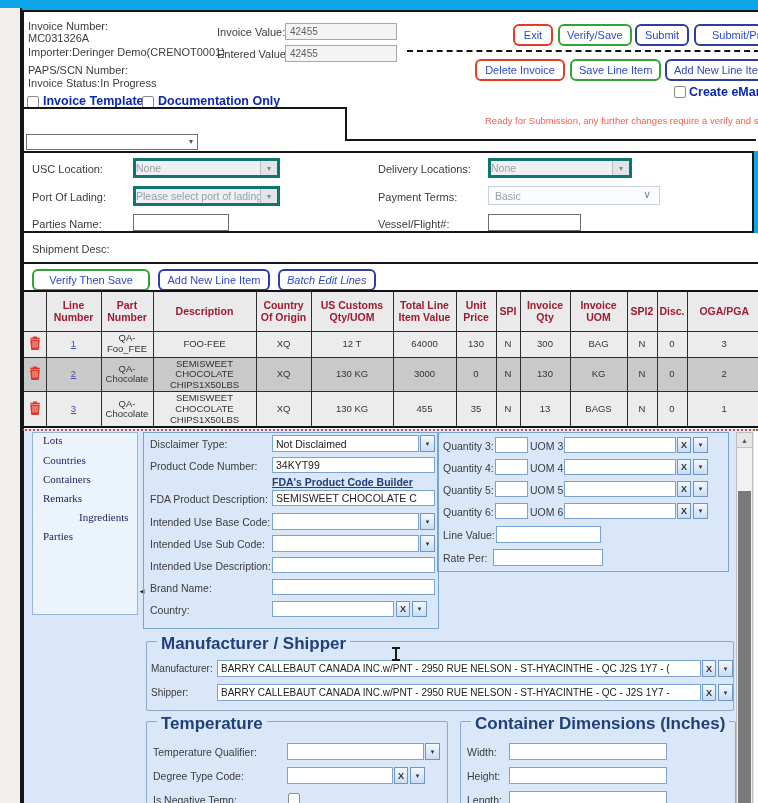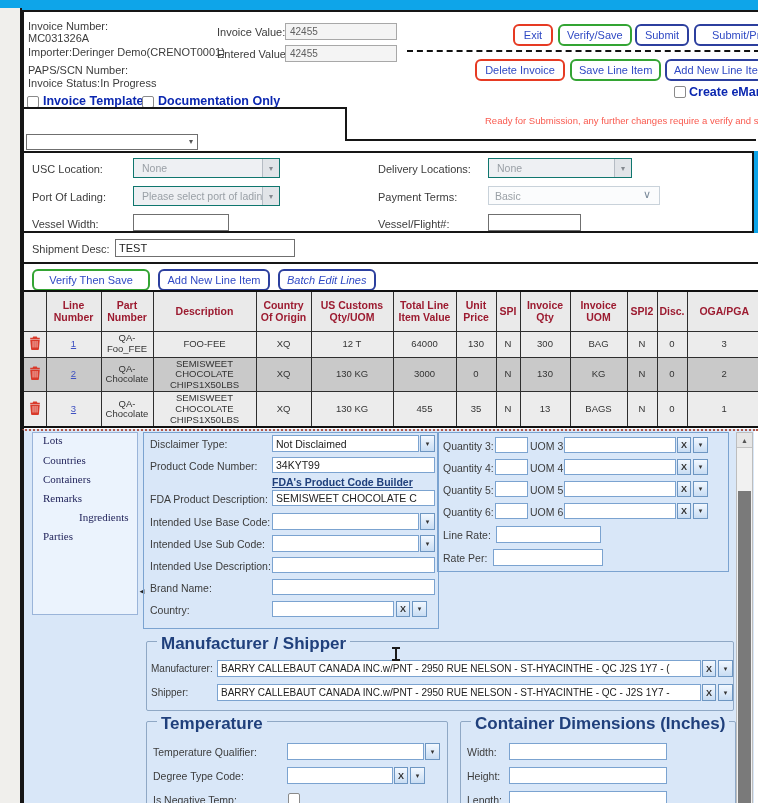--- a/index.html
+++ b/index.html
@@ -27,22 +27,22 @@
   .b-green { border-color:#33a433; }
   .dashed { position:absolute; border-top:2px dashed #111; }
 
   .ginp { position:absolute; border:1px solid #6f6f6f; background:#fff; font-size:11px; color:#222; padding:0 3px; }
   .greyinp { position:absolute; border:1px solid #a8a8a8; background:#f4f4f4; font-size:10px; color:#5f5f5f; padding:0 4px; }
   input { font-family:"Liberation Sans", sans-serif; outline:none; }
 
   .hsel { position:absolute; background:#fff; border:1px solid #6f6f6f; }
   .hsel .car { position:absolute; right:4px; top:2px; font-size:8px; color:#555; }
 
-  .ddl { position:absolute; border:1px solid #0f766e; background:#eef0f3; color:#9aa0a6; font-size:10.5px;
-    display:flex; align-items:center; padding-left:8px; }
+  .ddl { position:absolute; border:3px solid #0f766e; background:#eef0f3; color:#9aa0a6; font-size:10.5px;
+    display:flex; align-items:center; padding-left:0; }
   .ddl-btn { position:absolute; right:0; top:0; bottom:0; width:17px; background:#e1e4e8;
     border-left:1px solid #b5bcc4; display:flex; align-items:center; justify-content:center;
     font-size:8px; color:#84898f; }
   .flatsel { position:absolute; border:1px solid #c9d2da; background:#fbfcfd; color:#9aa0a6; font-size:10.5px;
     display:flex; align-items:center; padding-left:6px; }
   .flatsel .wcar { position:absolute; right:8px; top:1px; color:#7a8a9a; font-size:11px; }
 
   
   table.lines { border-collapse:collapse; table-layout:fixed; width:739px; background:#ececec; }
   table.lines td, table.lines th { border:1px solid #2e2e2e; overflow:hidden; }
@@ -144,40 +144,39 @@
     <div class="lbl" style="left:8px; top:10px;">USC Location:</div>
     <div class="ddl" style="left:109px; top:5px; width:147px; height:20px;">
       <span>None</span>
       <span class="ddl-btn">▾</span>
     </div>
     <div class="lbl" style="left:8px; top:38px;">Port Of Lading:</div>
     <div class="ddl" style="left:109px; top:33px; width:147px; height:20px;">
       <span>Please select port of lading</span>
       <span class="ddl-btn">▾</span>
     </div>
-    <div class="lbl" style="left:8px; top:65px;">Vessel Width:</div>
+    <div class="lbl" style="left:8px; top:65px;">Parties Name:</div>
     <input class="ginp" style="left: 109px; top: 61px; width: 96px; height: 17px;" value="">
 
     <div class="lbl" style="left:354px; top:10px;">Delivery Locations:</div>
     <div class="ddl" style="left:464px; top:5px; width:144px; height:20px;">
       <span>None</span>
       <span class="ddl-btn">▾</span>
     </div>
     <div class="lbl" style="left:354px; top:38px;">Payment Terms:</div>
     <div class="flatsel" style="left:464px; top:33px; width:172px; height:19px;">
       <span>Basic</span>
       <span class="wcar">∨</span>
     </div>
     <div class="lbl" style="left:354px; top:65px;">Vessel/Flight#:</div>
     <input class="ginp" style="left: 464px; top: 61px; width: 93px; height: 17px;" value="">
   </div>
 
   <div class="panel" style="left:22px; top:233px; width:736px; height:196px; border-left:2px solid #161616; overflow:hidden;">
     <div class="lbl" style="left:8px; top:10px;">Shipment Desc:</div>
-    <input class="ginp" style="left: 91px; top: 6px; width: 180px; height: 18px;" value="TEST">
     <div class="hline" style="left:-2px; top:29px; width:736px;"></div>
 
     <div class="btn b-green" style="left:8px; top:36px; min-width:118px;">Verify Then Save</div>
     <div class="btn" style="left:134px; top:36px; min-width:112px;">Add New Line Item</div>
     <div class="btn" style="left:254px; top:36px; min-width:94px;font-style:italic;">Batch Edit Lines</div>
 
     <table class="lines abs" style="left:-2px; top:57px;">
       <colgroup>
         <col style="width:23px">
           <col style="width:55px">
@@ -343,21 +342,21 @@
       <div class="sqbtn" style="left:239px; top:48px; height:16px;">X</div>
       <div class="sqbtn ar" style="left:255px; top:48px; height:16px; width:15px;">▾</div>
 
       <div class="lbl-sm" style="left:5px; top:73px;">Quantity 6:</div>
       <input class="binp" style="left: 57px; top: 70px; width: 33px; height: 16px;">
       <div class="lbl-sm" style="left:92px; top:73px;">UOM 6:</div>
       <input class="binp" style="left: 126px; top: 70px; width: 112px; height: 16px;">
       <div class="sqbtn" style="left:239px; top:70px; height:16px;">X</div>
       <div class="sqbtn ar" style="left:255px; top:70px; height:16px; width:15px;">▾</div>
 
-      <div class="lbl-sm" style="left:5px; top:96px;">Line Rate:</div>
+      <div class="lbl-sm" style="left:5px; top:96px;">Line Value:</div>
       <input class="binp" style="left: 58px; top: 93px; width: 105px; height: 17px;" value="">
       <div class="lbl-sm" style="left:5px; top:119px;">Rate Per:</div>
       <input class="binp" style="left: 55px; top: 116px; width: 110px; height: 17px;" value="">
     </div>
 
     <div class="legendbox" style="left:122px; top:210px; width:588px; height:70px;">
       <span class="legend">Manufacturer / Shipper</span>
       <div class="lbl-sm" style="left:4px; top:21px; font-size:10px;">Manufacturer:</div>
       <div class="bddl" style="left:70px; top:18px; width:484px; height:17px; font-size:10px; overflow:hidden; white-space:nowrap;">
         <span style="white-space:nowrap;">BARRY CALLEBAUT CANADA INC.w/PNT - 2950 RUE NELSON - ST-HYACINTHE - QC J2S 1Y7 - (</span>

